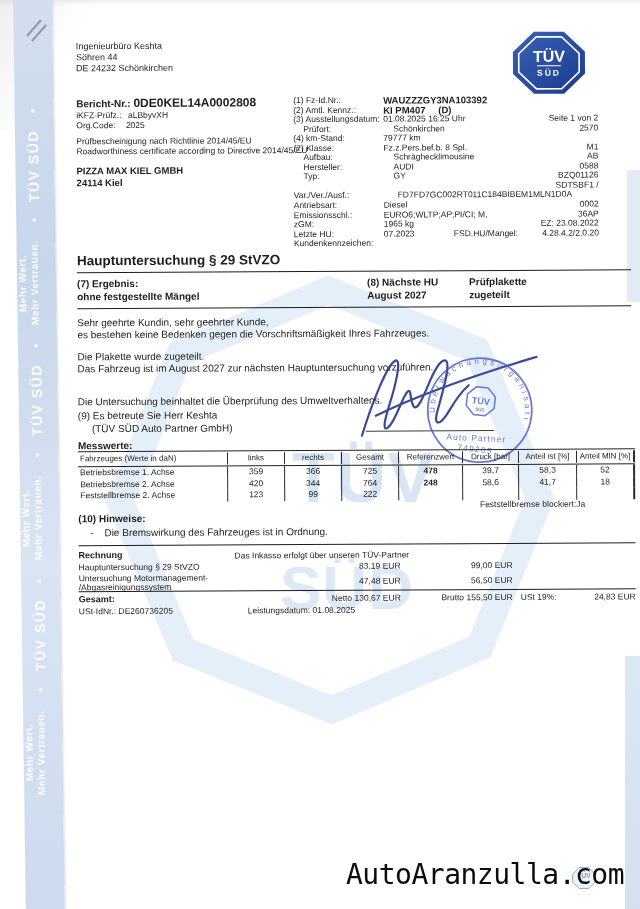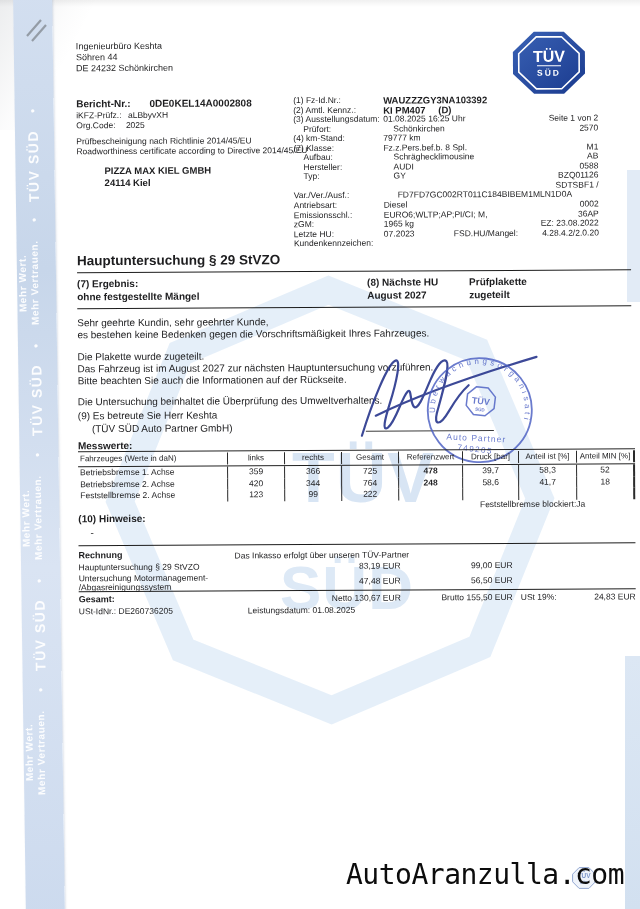--- a/index.html
+++ b/index.html
@@ -131,38 +131,38 @@
       <polygon points="22,1 52,1 73,21 73,43 52,63 22,63 1,43 1,21" fill="url(#lg)"></polygon>
       <polygon points="24.4,6 49.6,6 67.2,22.8 67.2,41.2 49.6,58 24.4,58 6.8,41.2 6.8,22.8" fill="none" stroke="#ffffff" stroke-width="1.6"></polygon>
       <text x="37" y="31" text-anchor="middle" font-size="16" font-weight="bold" fill="#ffffff" font-family="Liberation Sans, sans-serif">TÜV</text>
       <line x1="25" y1="35" x2="49" y2="35" stroke="#ffffff" stroke-width="1"></line>
       <text x="37" y="45" text-anchor="middle" font-size="8.5" font-weight="bold" letter-spacing="2" fill="#ffffff" font-family="Liberation Sans, sans-serif">SÜD</text>
     </svg>
 
     <div class="abs" style="left:78px;top:96px;">
       <div style="font-size:10px;line-height:13px;">
         <span class="b">Bericht-Nr.:</span>
-        <span class="b" style="margin-left:16px;font-size:10px;text-align:right;">0DE0KEL14A0002808</span>
+        <span class="b" style="font-size:12px;text-align:right;">0DE0KEL14A0002808</span>
       </div>
       <div class="fs85">
         <span>iKFZ-Prüfz.:</span>
         <span style="margin-left:4px;">aLBbyvXH</span>
       </div>
       <div class="fs85">
         <span>Org.Code:</span>
         <span style="margin-left:8px;">2025</span>
       </div>
     </div>
 
     <div class="abs fs85" style="left:78px;top:135px;">
       <div>Prüfbescheinigung nach Richtlinie 2014/45/EU</div>
       <div>Roadworthiness certificate according to Directive 2014/45/EU</div>
     </div>
 
-    <div class="abs b" style="left:78px;top:164px;font-size:9.5px;line-height:12px;margin-left:28px;">
+    <div class="abs b" style="left:78px;top:164px;font-size:9.5px;line-height:12px;">
       <div>PIZZA MAX KIEL GMBH</div>
       <div>24114 Kiel</div>
     </div>
 
     <div class="abs vgrid">
       <div class="vrow">
         <span class="vlabel">(1) Fz-Id.Nr.:</span>
         <span class="vvalue vv-big">WAUZZZGY3NA103392</span>
         <span class="vright"></span>
       </div>
@@ -253,21 +253,20 @@
     <div class="abs b" style="left:368px;top:277px;font-size:10px;">(8) Nächste HU</div>
     <div class="abs b" style="left:368px;top:290px;font-size:10px;">August 2027</div>
     <div class="abs b" style="left:470px;top:277px;font-size:10px;">Prüfplakette</div>
     <div class="abs b" style="left:470px;top:290px;font-size:10px;">zugeteilt</div>
     <div class="abs rule" style="left:78px;top:307px;width:554px;"></div>
 
     <div class="abs fs10" style="left:78px;top:316px;">Sehr geehrte Kundin, sehr geehrter Kunde,</div>
     <div class="abs fs10" style="left:78px;top:328px;">es bestehen keine Bedenken gegen die Vorschriftsmäßigkeit Ihres Fahrzeuges.</div>
     <div class="abs fs10" style="left:78px;top:350px;">Die Plakette wurde zugeteilt.</div>
     <div class="abs fs10" style="left:78px;top:362px;">Das Fahrzeug ist im August 2027 zur nächsten Hauptuntersuchung vorzuführen.</div>
-    <div class="abs fs10" style="left:78px;top:374px;">Bitte beachten Sie auch die Informationen auf der Rückseite.</div>
     <div class="abs fs10" style="left:78px;top:395px;">Die Untersuchung beinhaltet die Überprüfung des Umweltverhaltens.</div>
     <div class="abs fs10" style="left:78px;top:409px;">(9) Es betreute Sie Herr Keshta</div>
     <div class="abs fs10" style="left:92px;top:422px;">(TÜV SÜD Auto Partner GmbH)</div>
 
     <div class="abs" style="left:366px;top:431px;width:128px;border-top:1.2px solid #3a3a3a;"></div>
     <svg class="abs" style="left:352px;top:352px;" width="200" height="90">
       <g stroke="#2c3a8f" stroke-width="2.2" fill="none" stroke-linecap="round" opacity="0.92">
         <path d="M10,84 C20,52 36,12 44,9 C50,7 45,30 38,52 C33,68 30,80 36,76 C44,70 50,46 56,40 C60,36 58,50 62,55 C66,60 73,42 79,28 C85,15 91,6 95,10 C99,15 90,44 85,62 C82,74 88,75 97,60 C103,50 110,40 117,34"></path>
         <path d="M24,64 C70,42 130,22 185,6"></path>
       </g>
@@ -327,20 +326,21 @@
         <div class="mc4"></div>
         <div class="mc5"></div>
         <div class="mc6"></div>
         <div class="mc7"></div>
       </div>
     </div>
     <div class="abs fs85" style="left:455px;top:500px;width:130px;text-align:right;">Feststellbremse blockiert:Ja</div>
 
     <div class="abs b" style="left:78px;top:512px;font-size:10px;">(10) Hinweise:</div>
     <div class="abs fs10" style="left:90px;top:526px;">-</div>
+    <div class="abs fs10" style="left:104px;top:526px;">Die Bremswirkung des Fahrzeuges ist in Ordnung.</div>
 
     <div class="abs inv">
       <span class="abs b" style="left:0;top:4px;font-size:9px;">Rechnung</span>
       <span class="abs" style="left:137px;top:5px;padding-left:19px;">Das Inkasso erfolgt über unseren TÜV-Partner</span>
 
       <span class="abs" style="left:0;top:16px;">Hauptuntersuchung § 29 StVZO</span>
       <span class="abs ira" style="left:222px;top:16px;width:100px;">83,19 EUR</span>
       <span class="abs ira" style="left:334px;top:16px;width:100px;">99,00 EUR</span>
 
       <span class="abs" style="left:0;top:27px;">Untersuchung Motormanagement-</span>

